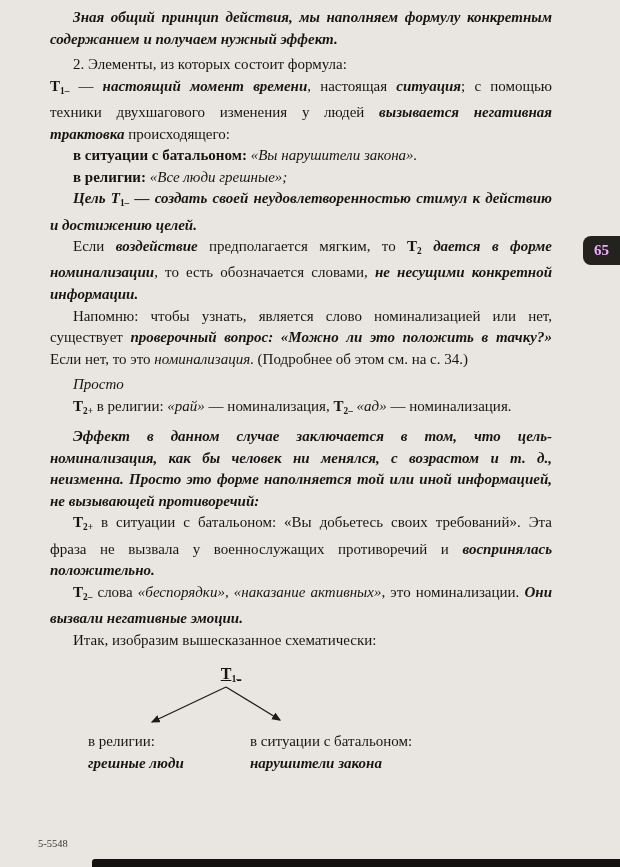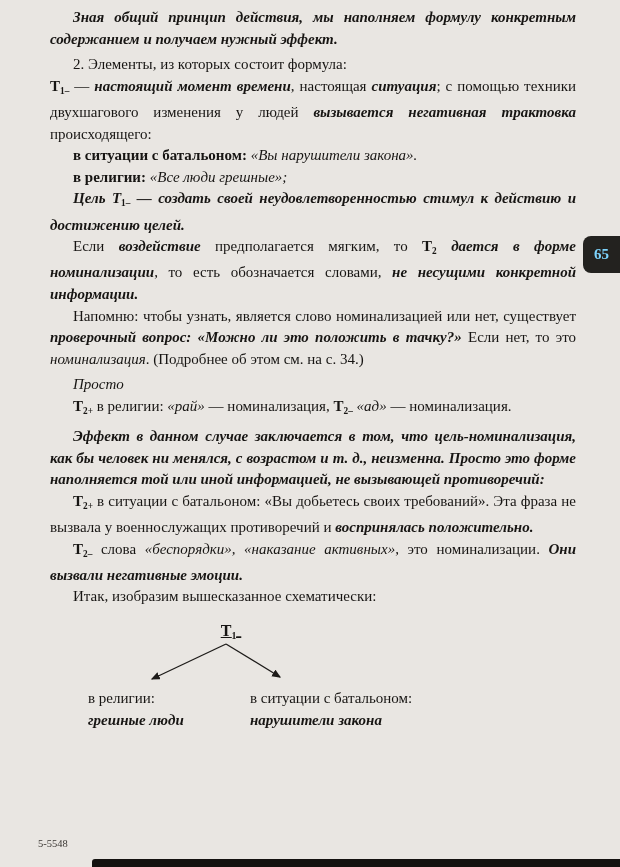--- a/index.html
+++ b/index.html
@@ -3,36 +3,36 @@
 <meta charset="utf-8">
 <style>
   html,body{margin:0;padding:0}
   body{
     width:620px;height:867px;
     background:#e9e6e2;
     font-family:"Liberation Serif", serif;
     font-size:15px;line-height:21.6px;color:#171513;
     position:relative;overflow:hidden;
   }
-  .text-body{padding:7px 44px 0 50px;}
+  .text-body{padding:7px 68px 0 50px;}
   .para{margin:0;text-align:justify;}
   .para.indent{text-indent:23px;}
   .para.space-before{margin-top:4px;}
   .st-b{font-weight:bold;}
   .st-i{font-style:italic;}
   .st-sub{font-size:0.62em;vertical-align:-0.28em;letter-spacing:0;}
   .diagram{position:relative;height:125px;margin-top:12px;}
   .diagram-root{position:absolute;left:196px;top:0;width:70px;text-align:center;font-size:16px;text-decoration:underline;}
   .diagram-arrows{position:absolute;left:128px;top:22px;}
   .diagram-left{position:absolute;left:88px;top:68px;}
   .diagram-right{position:absolute;left:250px;top:68px;}
   .diagram-line{white-space:nowrap;}
   .page-tab{
-    position:absolute;right:0;top:236px;width:37px;height:37px;
-    background:#23221f;color:#7dd3fc;border-radius:8px 0 0 8px;
+    position:absolute;right:0;top:236px;width:37px;height:29px;
+    background:#23221f;color:#f0abfc;border-radius:8px 0 0 8px;
     display:flex;align-items:center;justify-content:center;
     font-weight:bold;font-size:15px;
   }
   .print-code{
     position:absolute;left:38px;bottom:12px;
     font-family:Liberation Serif, serif;
     font-size:10.5px;color:#3a3733;
   }
   .bottom-bar{
     position:absolute;left:92px;right:0;bottom:0;height:8px;

